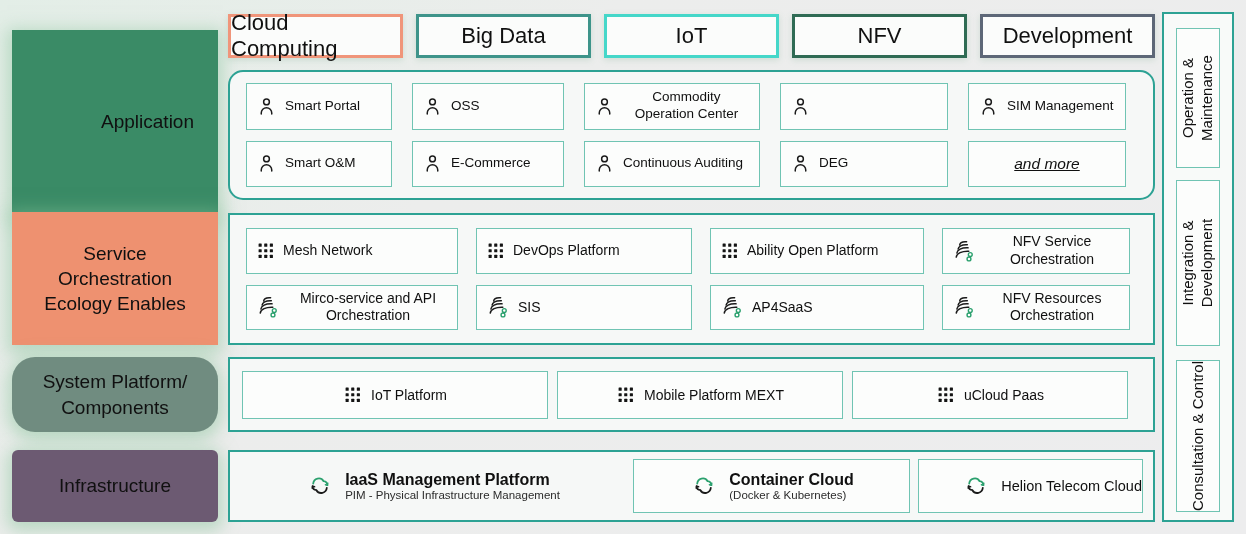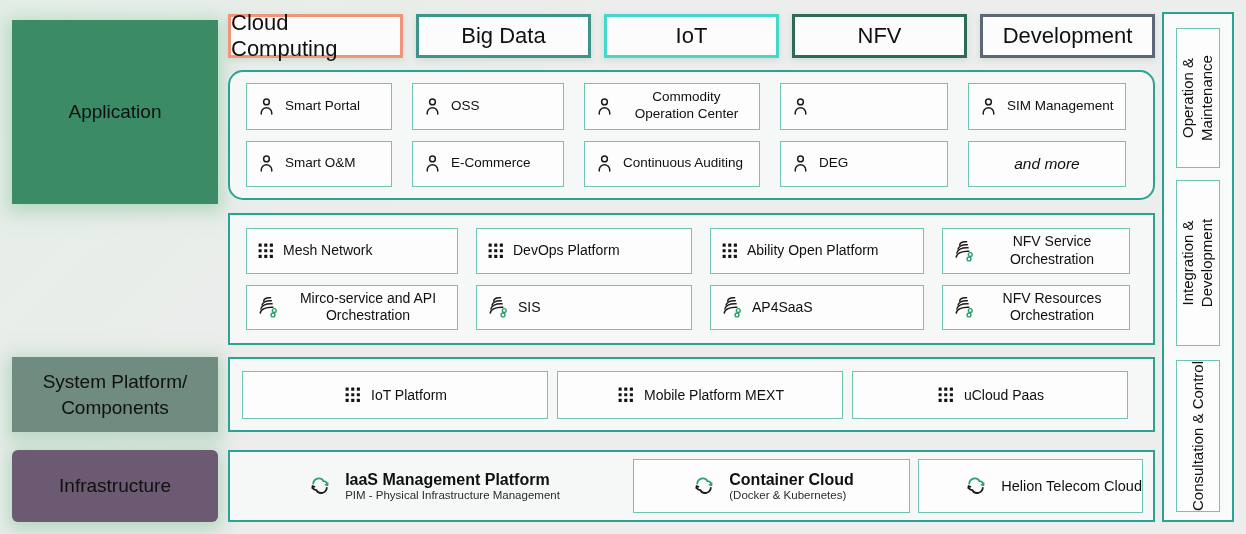--- a/index.html
+++ b/index.html
@@ -3,41 +3,41 @@
 <meta charset="utf-8">
 <style>
   html,body{margin:0;padding:0;}
   body{font-family:"Liberation Sans",sans-serif;color:#101010;}
   .stage{position:relative;width:1246px;height:534px;overflow:hidden;
          background:linear-gradient(135deg,#e3eee7 0%,#ecedec 35%,#ededee 100%);}
   
   .lsec{position:absolute;left:12px;width:206px;display:flex;align-items:center;justify-content:center;
         text-align:center;font-size:19px;line-height:1.32;padding:0 24px;box-sizing:border-box;
         box-shadow:0 4px 16px 5px rgba(140,198,158,.5);}
-  .lsec-app{top:20px;height:184px;}
+  .lsec-app{top:30px;height:184px;justify-content:flex-end;}
   .lsec-svc{top:212px;height:133px;}
   .lsec-sys{top:357px;height:75px;}
   .lsec-inf{top:450px;height:72px;}
   
   .tabs{position:absolute;left:228px;top:14px;width:927px;height:44px;display:flex;gap:13px;}
   .tab{flex:1;background:#fbfcfb;border:3px solid #999;display:flex;align-items:center;justify-content:center;
        font-size:22px;box-sizing:border-box;box-shadow:0 2px 6px rgba(120,170,140,.25);}
   
   .cont{position:absolute;left:228px;width:927px;border:2px solid #2da294;background:#f6f8f7;box-sizing:border-box;}
   .cont-app{top:70px;height:130px;padding:11px 16px;display:grid;
             grid-template-columns:146px 152px 176px 168px 158px;grid-auto-rows:1fr;gap:11px 20px;border-radius:15px;}
   .cont-svc{top:213px;height:132px;padding:13px 16px;display:grid;
             grid-template-columns:212px 216px 214px 188px;grid-auto-rows:1fr;gap:11px 18px;}
   .cont-sys{top:357px;height:75px;padding:0 12px;display:flex;align-items:center;gap:9px;}
   .cont-inf{top:450px;height:72px;padding:0 10px;display:flex;align-items:center;gap:8px;}
   
   .item{border:1.6px solid #70c4b3;background:#fcfdfc;display:flex;align-items:center;gap:8px;
         padding:2px 9px;box-sizing:border-box;font-size:13.5px;line-height:1.25;}
   .item .lbl{text-align:center;}
-  .item-more{justify-content:center;font-style:italic;font-size:15.5px;}
+  .item-more{justify-content:center;font-style:italic;text-decoration:underline;font-size:15.5px;}
   .sitem{font-size:14px;}
   .sysbox{height:48px;display:flex;align-items:center;justify-content:center;gap:9px;
           border:1.6px solid #70c4b3;background:#fcfdfc;box-sizing:border-box;font-size:14px;}
   .sys1{width:306px;}.sys2{width:286px;}.sys3{width:276px;}
   .infbox{height:54px;display:flex;align-items:center;justify-content:center;gap:10px;
           border:1.6px solid #70c4b3;background:#fcfdfc;box-sizing:border-box;}
   .inf1{flex:1.15;border:none;background:transparent;}
   .inf2{width:277px;}.inf3{width:225px;justify-content:flex-end;}
   .inf-text{display:flex;flex-direction:column;}
   .inf-title{font-size:16px;font-weight:bold;}
@@ -55,21 +55,24 @@
   .icon{flex:0 0 auto;display:inline-flex;}
 </style>
 </head>
 <body>
 
 <div class="stage">
 
   <div class="lsec lsec-app" style="background-color: rgb(58, 139, 102);">
     <span>Application</span>
   </div>
-  <div class="lsec lsec-sys" style="background-color: rgb(112, 140, 128);">
+  <div class="lsec lsec-svc" style="background-color: rgb(238, 145, 112);">
+    <span>Service Orchestration Ecology Enables</span>
+  </div>
+  <div class="lsec lsec-sys" style="background-color: rgb(112, 140, 128); border-radius: 23px;">
     <span>System Platform/ Components</span>
   </div>
   <div class="lsec lsec-inf" style="background-color: rgb(108, 90, 114); border-radius: 6px;">
     <span>Infrastructure</span>
   </div>
 
   <div class="tabs">
     <div class="tab" style="border-color: rgb(240, 149, 122);">
       <span>Cloud Computing</span>
     </div>

